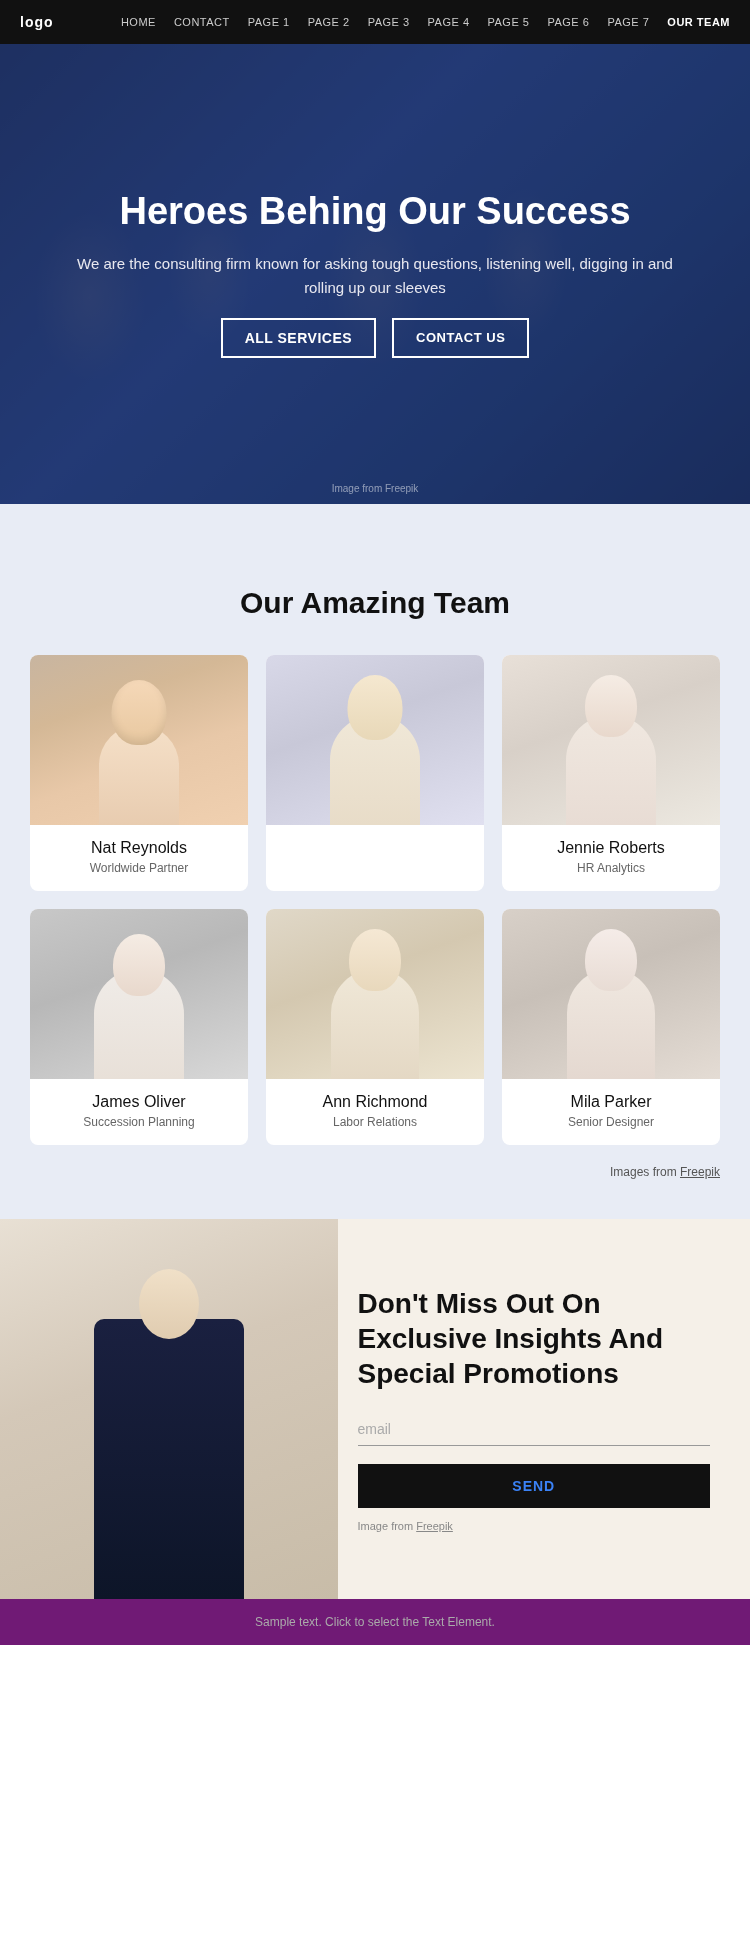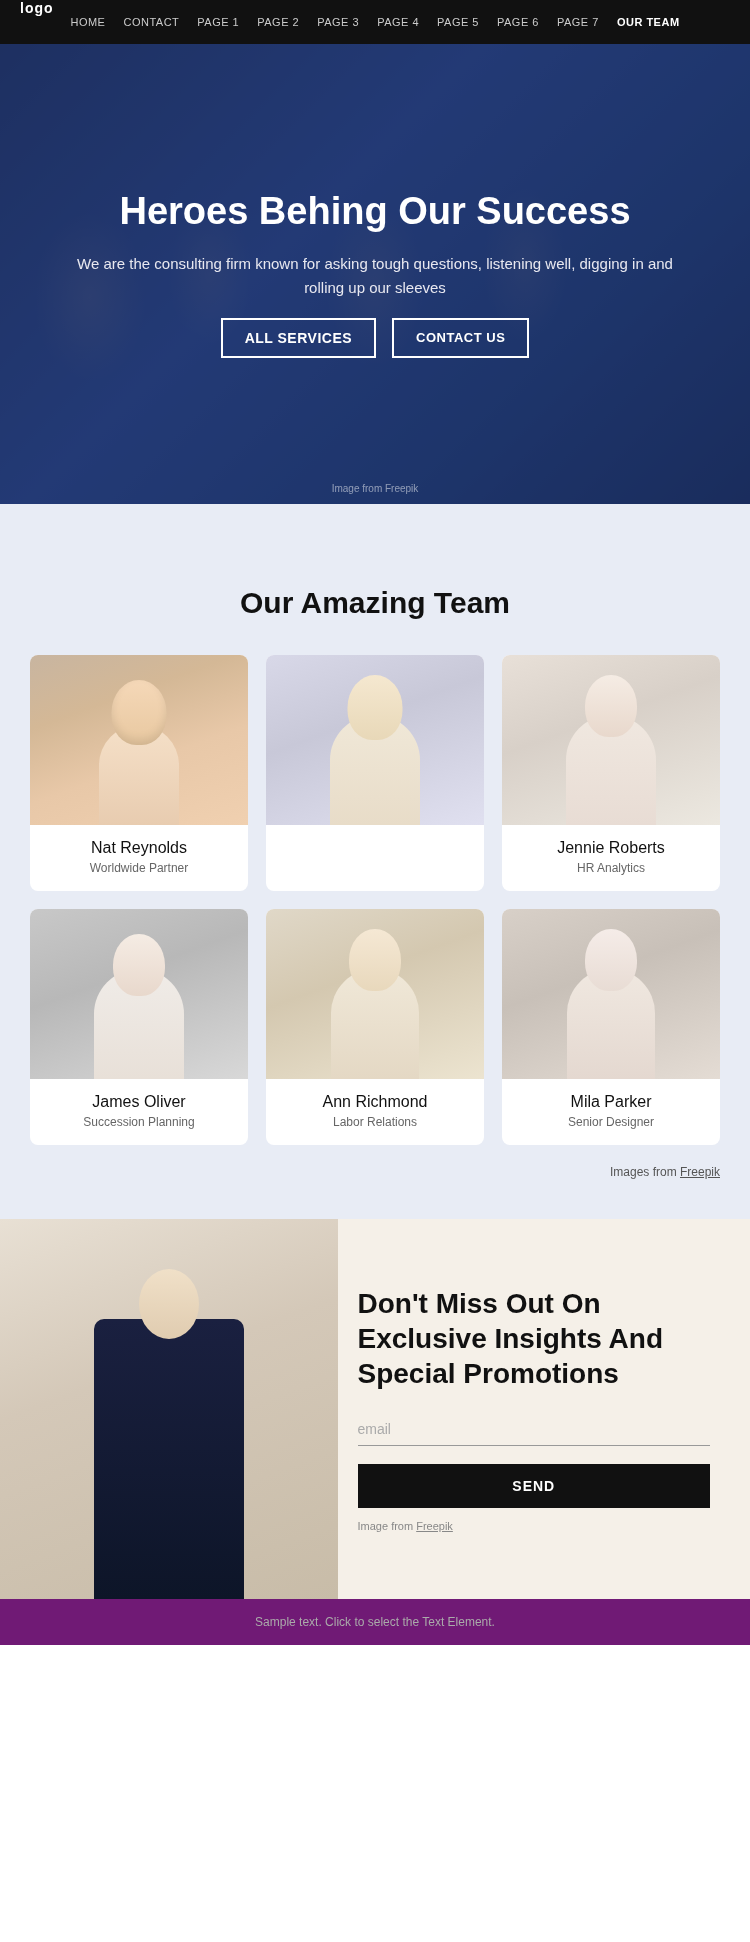--- a/index.html
+++ b/index.html
@@ -5,21 +5,20 @@
     * { margin: 0; padding: 0; box-sizing: border-box; }
     body { font-family: Arial, sans-serif; background: #fff; width: 750px; }
 
     
     nav {
       background: #111;
       display: flex;
       align-items: center;
       padding: 0 20px;
       height: 44px;
-      flex-direction: column;
     }
     .nav-logo {
       color: #fff;
       font-size: 14px;
       font-weight: bold;
       margin-right: auto;
       letter-spacing: 1px;
     }
     .nav-links {
       display: flex;
@@ -373,21 +372,21 @@
       color: #333;
       outline: none;
       margin-bottom: 18px;
     }
     .promo-email-input::placeholder {
       color: #aaa;
     }
     .promo-send-btn {
       width: 100%;
       background: #111;
-      color: #ffffff;
+      color: #3b82f6;
       border: none;
       padding: 14px;
       font-size: 14px;
       font-weight: 700;
       letter-spacing: 1px;
       cursor: pointer;
     }
     .promo-image-credit {
       font-size: 11px;
       color: #888;

